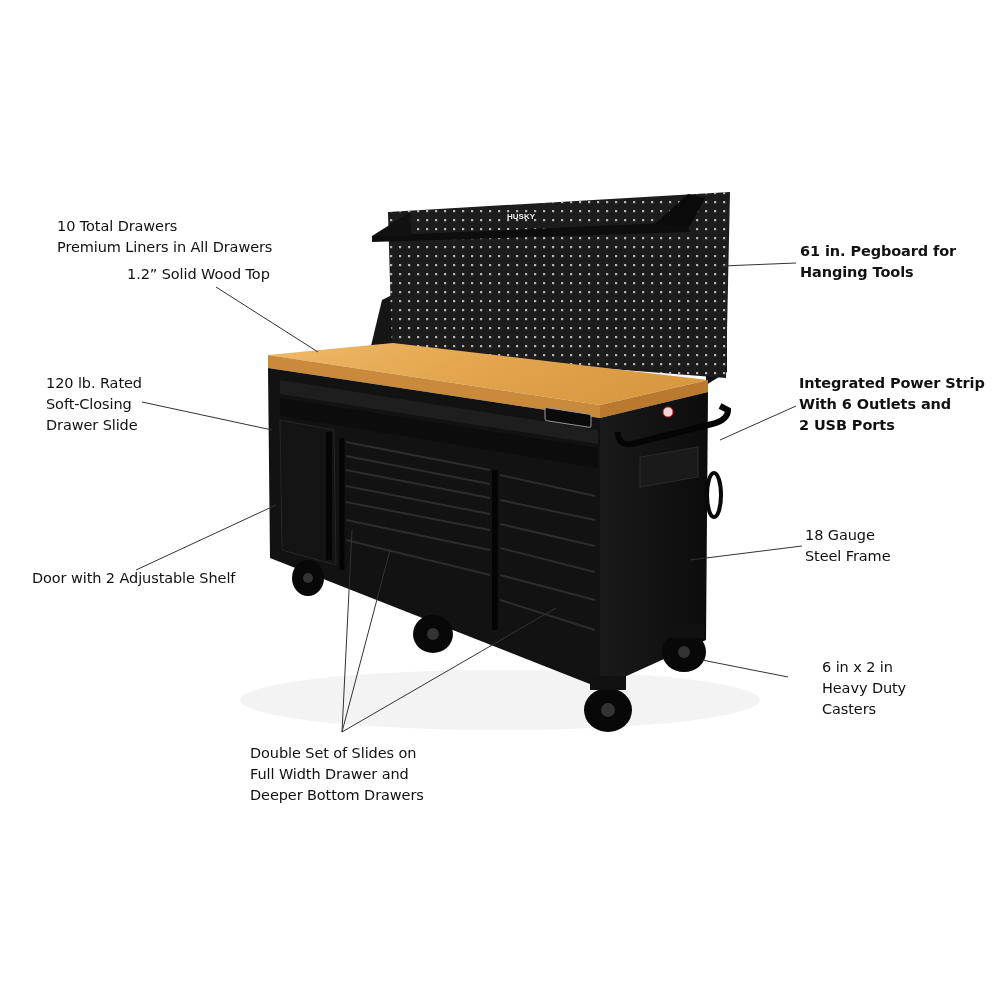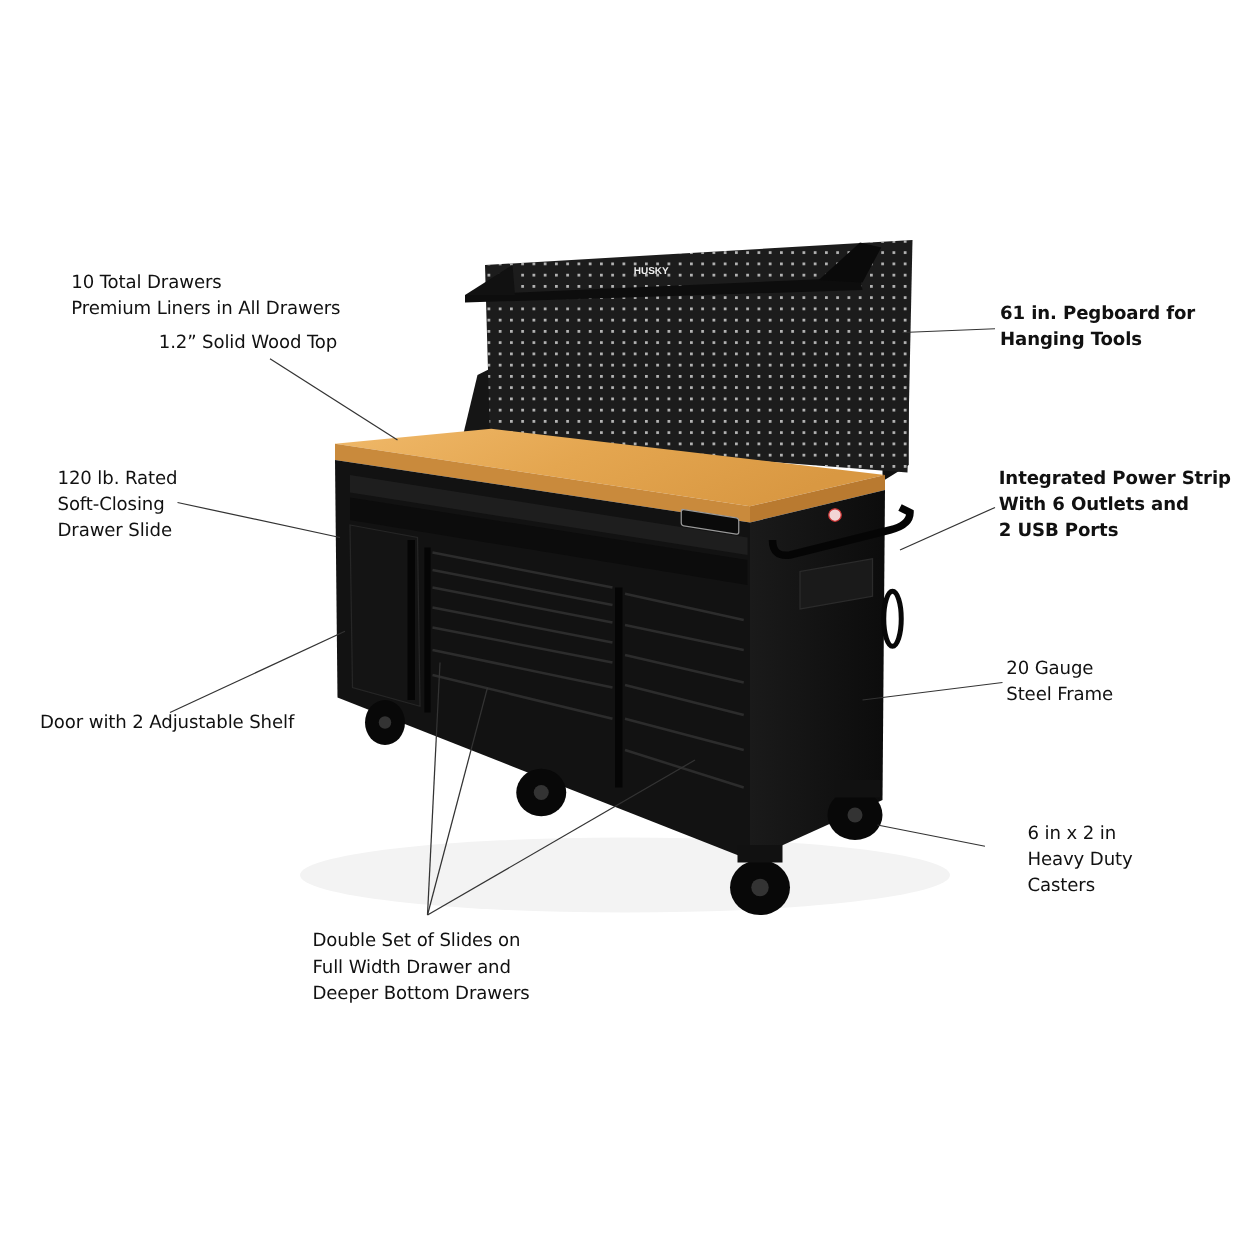--- a/index.html
+++ b/index.html
@@ -118,20 +118,20 @@
 <div class="callout" style="left:107px; top:264px;margin-left:20px;">1.2” Solid Wood Top</div>
 <div class="callout" style="left:46px; top:373px;">120 lb. Rated
 Soft-Closing
 Drawer Slide</div>
 <div class="callout" style="left:32px; top:568px;">Door with 2 Adjustable Shelf</div>
 <div class="callout" style="left:800px; top:241px;font-weight:bold;">61 in. Pegboard for
 Hanging Tools</div>
 <div class="callout" style="left:799px; top:373px;font-weight:bold;">Integrated Power Strip
 With 6 Outlets and
 2 USB Ports</div>
-<div class="callout" style="left:805px; top:525px;">20 Gauge
+<div class="callout" style="left:805px; top:525px;">18 Gauge
 Steel Frame</div>
 <div class="callout" style="left:800px; top:657px;margin-left:22px;">6 in x 2 in
 Heavy Duty
 Casters</div>
 <div class="callout" style="left:250px; top:743px;">Double Set of Slides on
 Full Width Drawer and
 Deeper Bottom Drawers</div>
 
 </body></html>

